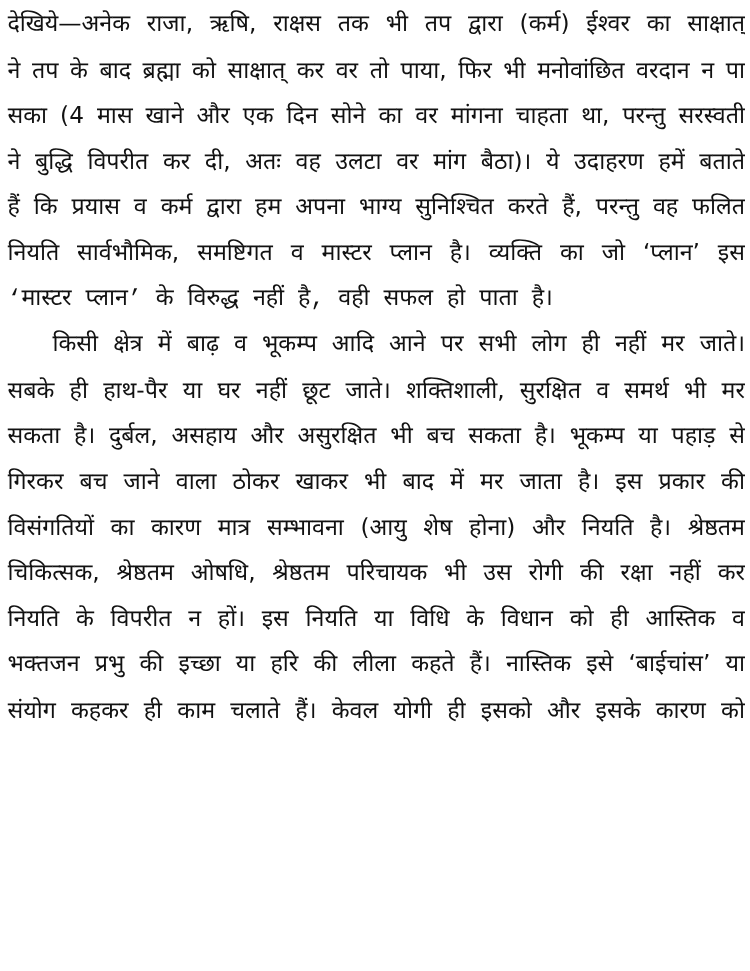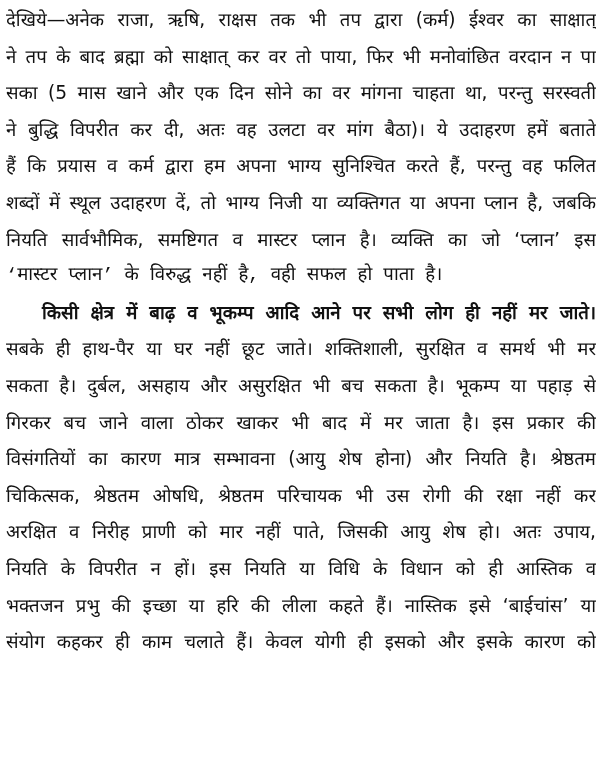--- a/index.html
+++ b/index.html
@@ -11,42 +11,40 @@
     color: #111111;
     font-size: 18.6px;
     line-height: 36.6px;
   }
   .line {
     display: block; white-space: nowrap; overflow: hidden;
     text-align: justify; text-align-last: justify;
     height: 36.6px;
   }
   .line.last { text-align-last: left; font-family: Liberation Mono, monospace; }
-  .line.indent { padding-left: 36px; font-weight: bold; }
+  .line.indent { padding-left: 36px; }
 </style>
 </head>
 <body>
 
 <div class="page">
   <div>
     <span class="line">देखिये—अनेक राजा, ऋषि, राक्षस तक भी तप द्वारा (कर्म) ईश्वर का साक्षात्</span>
     <span class="line">ने तप के बाद ब्रह्मा को साक्षात् कर वर तो पाया, फिर भी मनोवांछित वरदान न पा</span>
-    <span class="line">सका (5 मास खाने और एक दिन सोने का वर मांगना चाहता था, परन्तु सरस्वती</span>
+    <span class="line">सका (4 मास खाने और एक दिन सोने का वर मांगना चाहता था, परन्तु सरस्वती</span>
     <span class="line">ने बुद्धि विपरीत कर दी, अतः वह उलटा वर मांग बैठा)। ये उदाहरण हमें बताते</span>
     <span class="line">हैं कि प्रयास व कर्म द्वारा हम अपना भाग्य सुनिश्चित करते हैं, परन्तु वह फलित</span>
-    <span class="line">शब्दों में स्थूल उदाहरण दें, तो भाग्य निजी या व्यक्तिगत या अपना प्लान है, जबकि</span>
     <span class="line">नियति सार्वभौमिक, समष्टिगत व मास्टर प्लान है। व्यक्ति का जो ‘प्लान’ इस</span>
     <span class="line last">‘मास्टर प्लान’ के विरुद्ध नहीं है, वही सफल हो पाता है।</span>
   </div>
   <div>
     <span class="line indent">किसी क्षेत्र में बाढ़ व भूकम्प आदि आने पर सभी लोग ही नहीं मर जाते।</span>
     <span class="line">सबके ही हाथ-पैर या घर नहीं छूट जाते। शक्तिशाली, सुरक्षित व समर्थ भी मर</span>
     <span class="line">सकता है। दुर्बल, असहाय और असुरक्षित भी बच सकता है। भूकम्प या पहाड़ से</span>
     <span class="line">गिरकर बच जाने वाला ठोकर खाकर भी बाद में मर जाता है। इस प्रकार की</span>
     <span class="line">विसंगतियों का कारण मात्र सम्भावना (आयु शेष होना) और नियति है। श्रेष्ठतम</span>
     <span class="line">चिकित्सक, श्रेष्ठतम ओषधि, श्रेष्ठतम परिचायक भी उस रोगी की रक्षा नहीं कर</span>
-    <span class="line">अरक्षित व निरीह प्राणी को मार नहीं पाते, जिसकी आयु शेष हो। अतः उपाय,</span>
     <span class="line">नियति के विपरीत न हों। इस नियति या विधि के विधान को ही आस्तिक व</span>
     <span class="line">भक्तजन प्रभु की इच्छा या हरि की लीला कहते हैं। नास्तिक इसे ‘बाईचांस’ या</span>
     <span class="line">संयोग कहकर ही काम चलाते हैं। केवल योगी ही इसको और इसके कारण को</span>
 
   </div>
 </div>
 
 </body></html>

